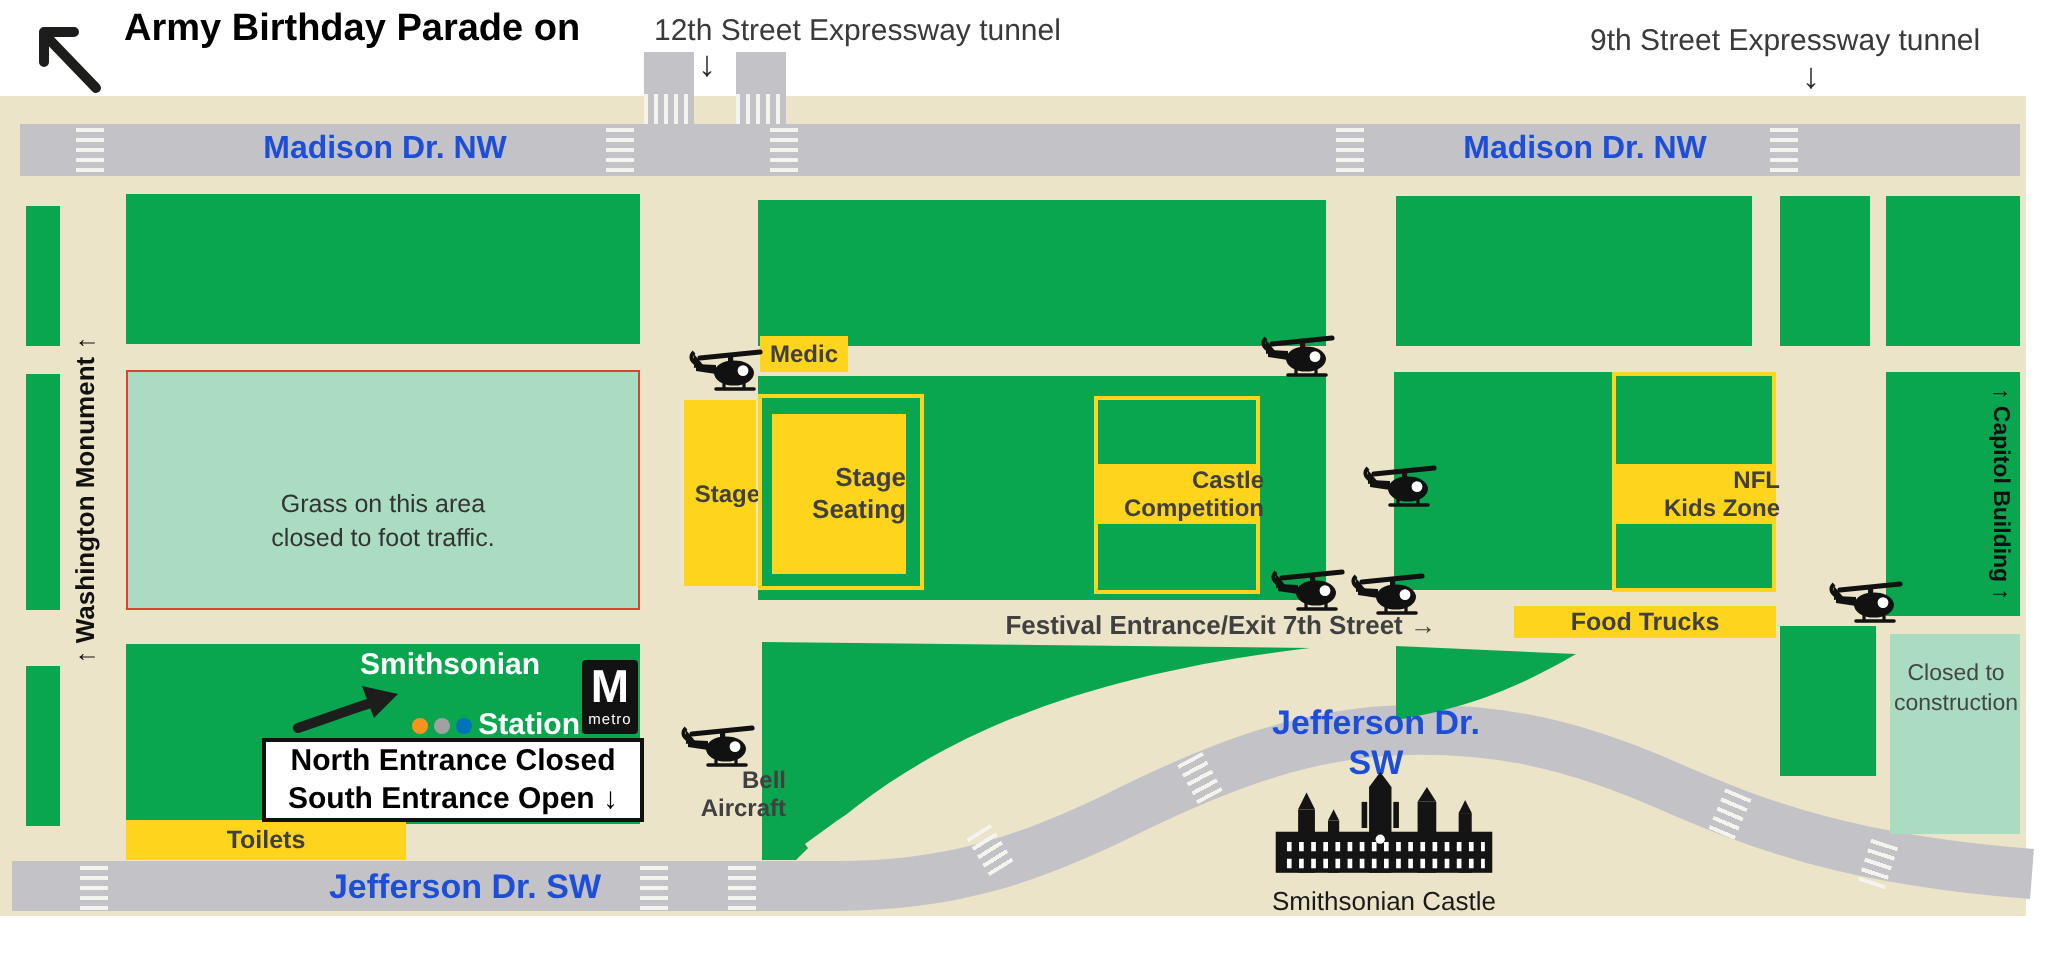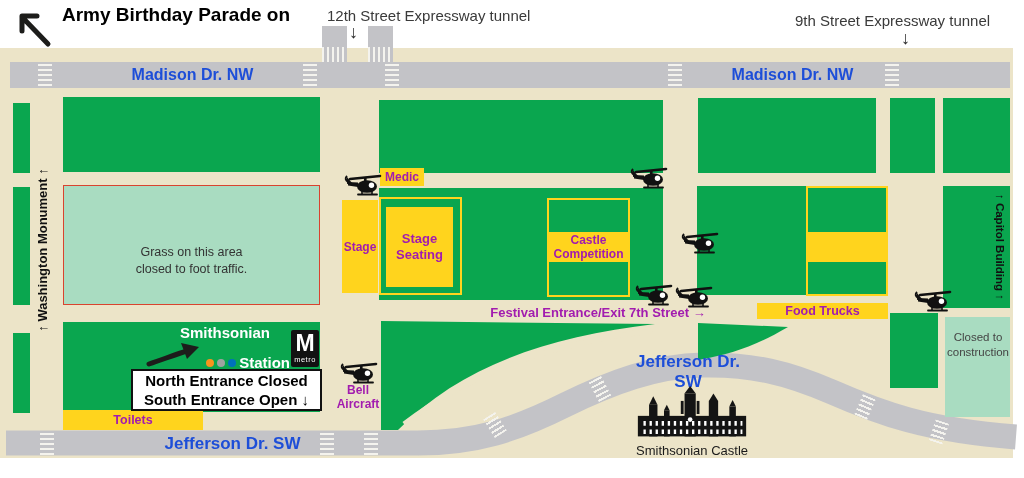--- a/index.html
+++ b/index.html
@@ -22,21 +22,21 @@
   .road-h{position:absolute;background:var(--road);}
   .xwalk{position:absolute;width:14px;height:22px;
          background:repeating-linear-gradient(to bottom,#f4f3ee 0 2px,rgba(0,0,0,0) 2px 5px);}
   .ramp{position:absolute;width:25px;background:var(--road);}
   .ramp .hatch{position:absolute;left:0;bottom:0;width:100%;height:15px;
          background:repeating-linear-gradient(to right,#f4f3ee 0 2px,var(--road) 2px 5px);}
   .street-label{position:absolute;font-weight:bold;font-size:16px;color:#1d4ed8;text-align:center;}
   .title{position:absolute;left:62px;top:4px;font-size:19px;line-height:22px;font-weight:800;color:#000;}
   .tunnel-label{position:absolute;font-size:15px;color:#3a3a3a;}
   .dn-arrow{position:absolute;font-size:18px;font-weight:bold;color:#2a2a2a;}
-  .zone-text{position:absolute;font-weight:bold;color:#a21caf;text-align:center;}
+  .zone-text{position:absolute;font-weight:bold;color:#404040;text-align:right;}
   .chip{display:flex;align-items:center;justify-content:center;background:var(--yellow);}
   .rot-label{position:absolute;font-weight:bold;color:#111;text-align:center;height:16px;line-height:16px;}
   .note{position:absolute;color:#3c3c3c;text-align:center;}
   .entrance-box{position:absolute;left:131px;top:369px;width:191px;height:42px;background:#fff;
         border:2px solid #111;box-sizing:border-box;display:flex;flex-direction:column;
         align-items:center;justify-content:center;font-weight:bold;font-size:15px;line-height:19px;color:#000;}
   .metro-logo{position:absolute;left:291px;top:330px;width:28px;height:37px;background:#121212;
         border-radius:2px;display:flex;flex-direction:column;align-items:center;color:#fff;}
   .metro-logo .m{font-size:23px;font-weight:bold;line-height:26px;}
   .metro-logo .word{font-size:7.5px;line-height:8px;letter-spacing:.5px;}
@@ -127,20 +127,24 @@
 
   <div class="outline" style="left:547px;top:198px;width:83px;height:99px;box-sizing:border-box;"></div>
   <div class="yz" style="left:549px;top:232px;width:79px;height:30px;"></div>
   <div class="zone-text" style="left:545px;top:233px;width:87px;font-size:12px;line-height:14px;">
     <div>Castle</div>
     <div>Competition</div>
   </div>
 
   <div class="outline" style="left:806px;top:186px;width:82px;height:110px;box-sizing:border-box;"></div>
   <div class="yz" style="left:808px;top:232px;width:78px;height:30px;"></div>
+  <div class="zone-text" style="left:804px;top:233px;width:86px;font-size:12px;line-height:14px;">
+    <div>NFL</div>
+    <div>Kids Zone</div>
+  </div>
 
   <div class="yz zone-text chip" style="left:757px;top:303px;width:131px;height:16px;font-size:12.5px;">Food Trucks</div>
   <div class="yz zone-text chip" style="left:63px;top:410px;width:140px;height:20px;font-size:12.5px;">Toilets</div>
 
   <div class="zone-text" style="left:478px;top:305px;width:240px;font-size:13px;">Festival Entrance/Exit 7th Street →</div>
 
   <div class="rot-label" style="left:-45px;top:242px;width:176px;font-size:13px;transform:rotate(-90deg);">↑ Washington Monument ↑</div>
   <div class="rot-label" style="left:938px;top:239px;width:124px;font-size:11.5px;transform:rotate(90deg);">↑ Capitol Building ↑</div>
 
   <div class="street-label" style="left:160px;top:434px;width:145px;font-size:17px;">Jefferson Dr. SW</div>

